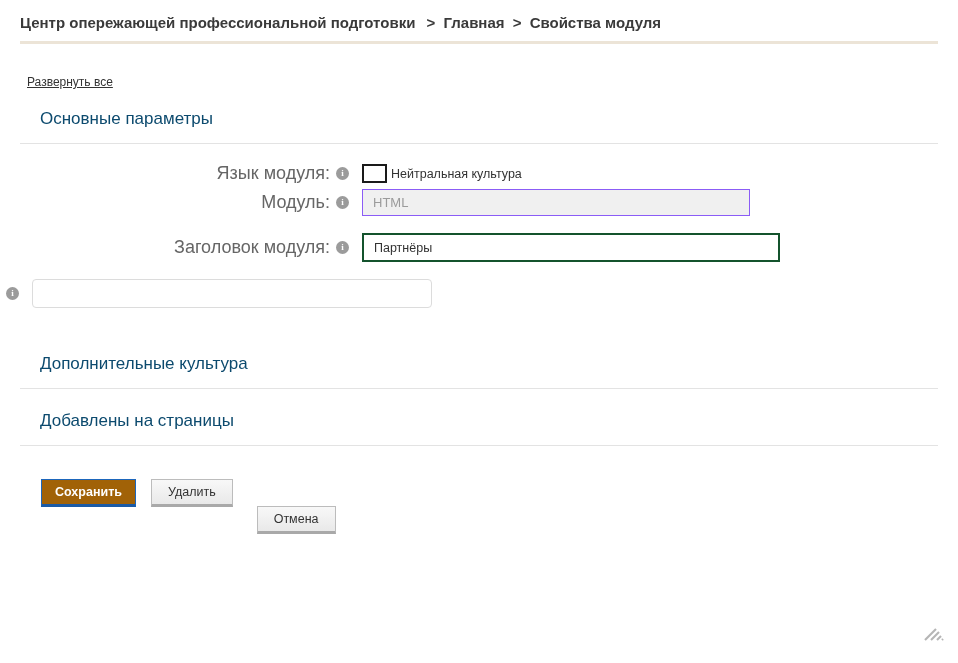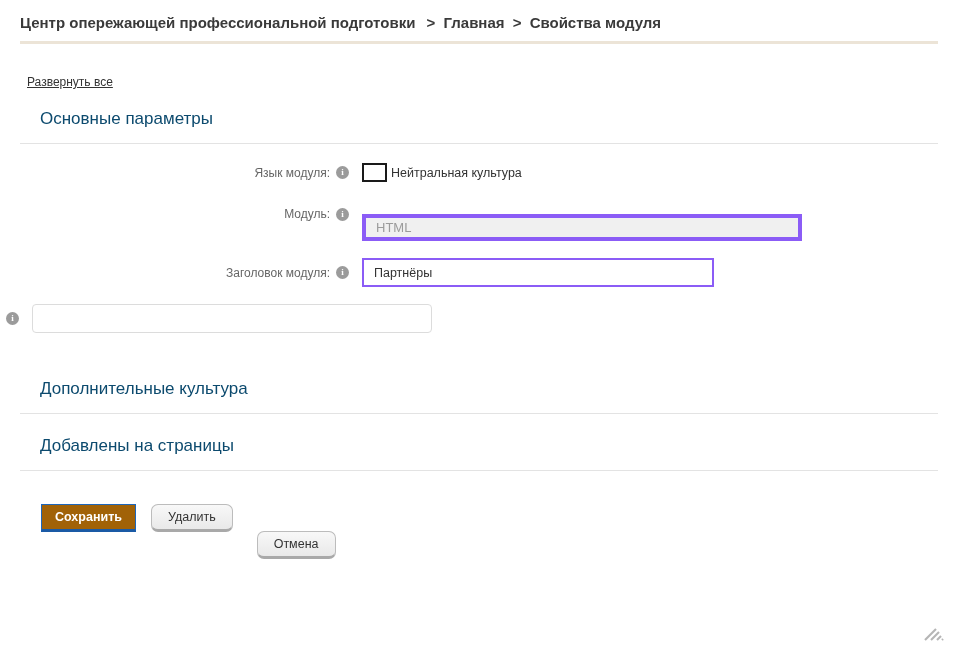--- a/index.html
+++ b/index.html
@@ -85,21 +85,21 @@
   .form { margin-top: 19px; }
   .form-row {
     display: flex;
     align-items: center;
   }
   .form-row + .form-row { margin-top: 5px; }
   .form-row.gap { margin-top: 17px; }
   .form-label {
     width: 330px;
     text-align: right;
-    font-size: 12px;
+    font-size: 18px;
     color: #666;
     flex: none;
   }
   .info-icon {
     flex: none;
     width: 13px;
     height: 13px;
     margin-left: 6px;
     border-radius: 50%;
     background: #9b9b9b;
@@ -129,33 +129,32 @@
   }
 
   .text-input {
     font-family: "Liberation Sans", sans-serif;
     font-size: 12.5px;
     color: #333;
     padding: 0 10px;
     outline: none;
   }
   .input-disabled {
-    width: 440px;
+    width: 388px;
     height: 27px;
     background: #f0f0f0;
-    border: 4px solid #8b5cf6;
+    border: 1px solid #8b5cf6;
     color: #9b9b9b;
     font-size: 13px;
-    margin-top: 27px;
   }
   .input-title {
-    width: 352px;
+    width: 418px;
     height: 29px;
     background: #fff;
-    border: 2px solid #8b5cf6;
+    border: 2px solid #14532d;
   }
   .input-tags {
     width: 400px;
     height: 29px;
     background: #fff;
     border: 1px solid #dcdcdc;
     border-radius: 4px;
   }
 
   
@@ -178,21 +177,21 @@
     color: #fff;
     font-weight: bold;
   }
   .btn-default {
     background: linear-gradient(#f8f8f8, #e9e9e9);
     border: 1px solid #bcbcbc;
     border-bottom: 3px solid #a9a9a9;
     color: #333;
     padding: 0 16px;
   }
-  .btn + .btn { margin-left: 15px; border-radius: 7px; }
+  .btn + .btn { margin-left: 15px; }
   .btn-default + .btn-default { margin-left: 24px; margin-top: 27px; }
 
   
   .resize-grip {
     position: absolute;
     right: 14px;
     bottom: 20px;
     width: 22px;
     height: 16px;
   }

